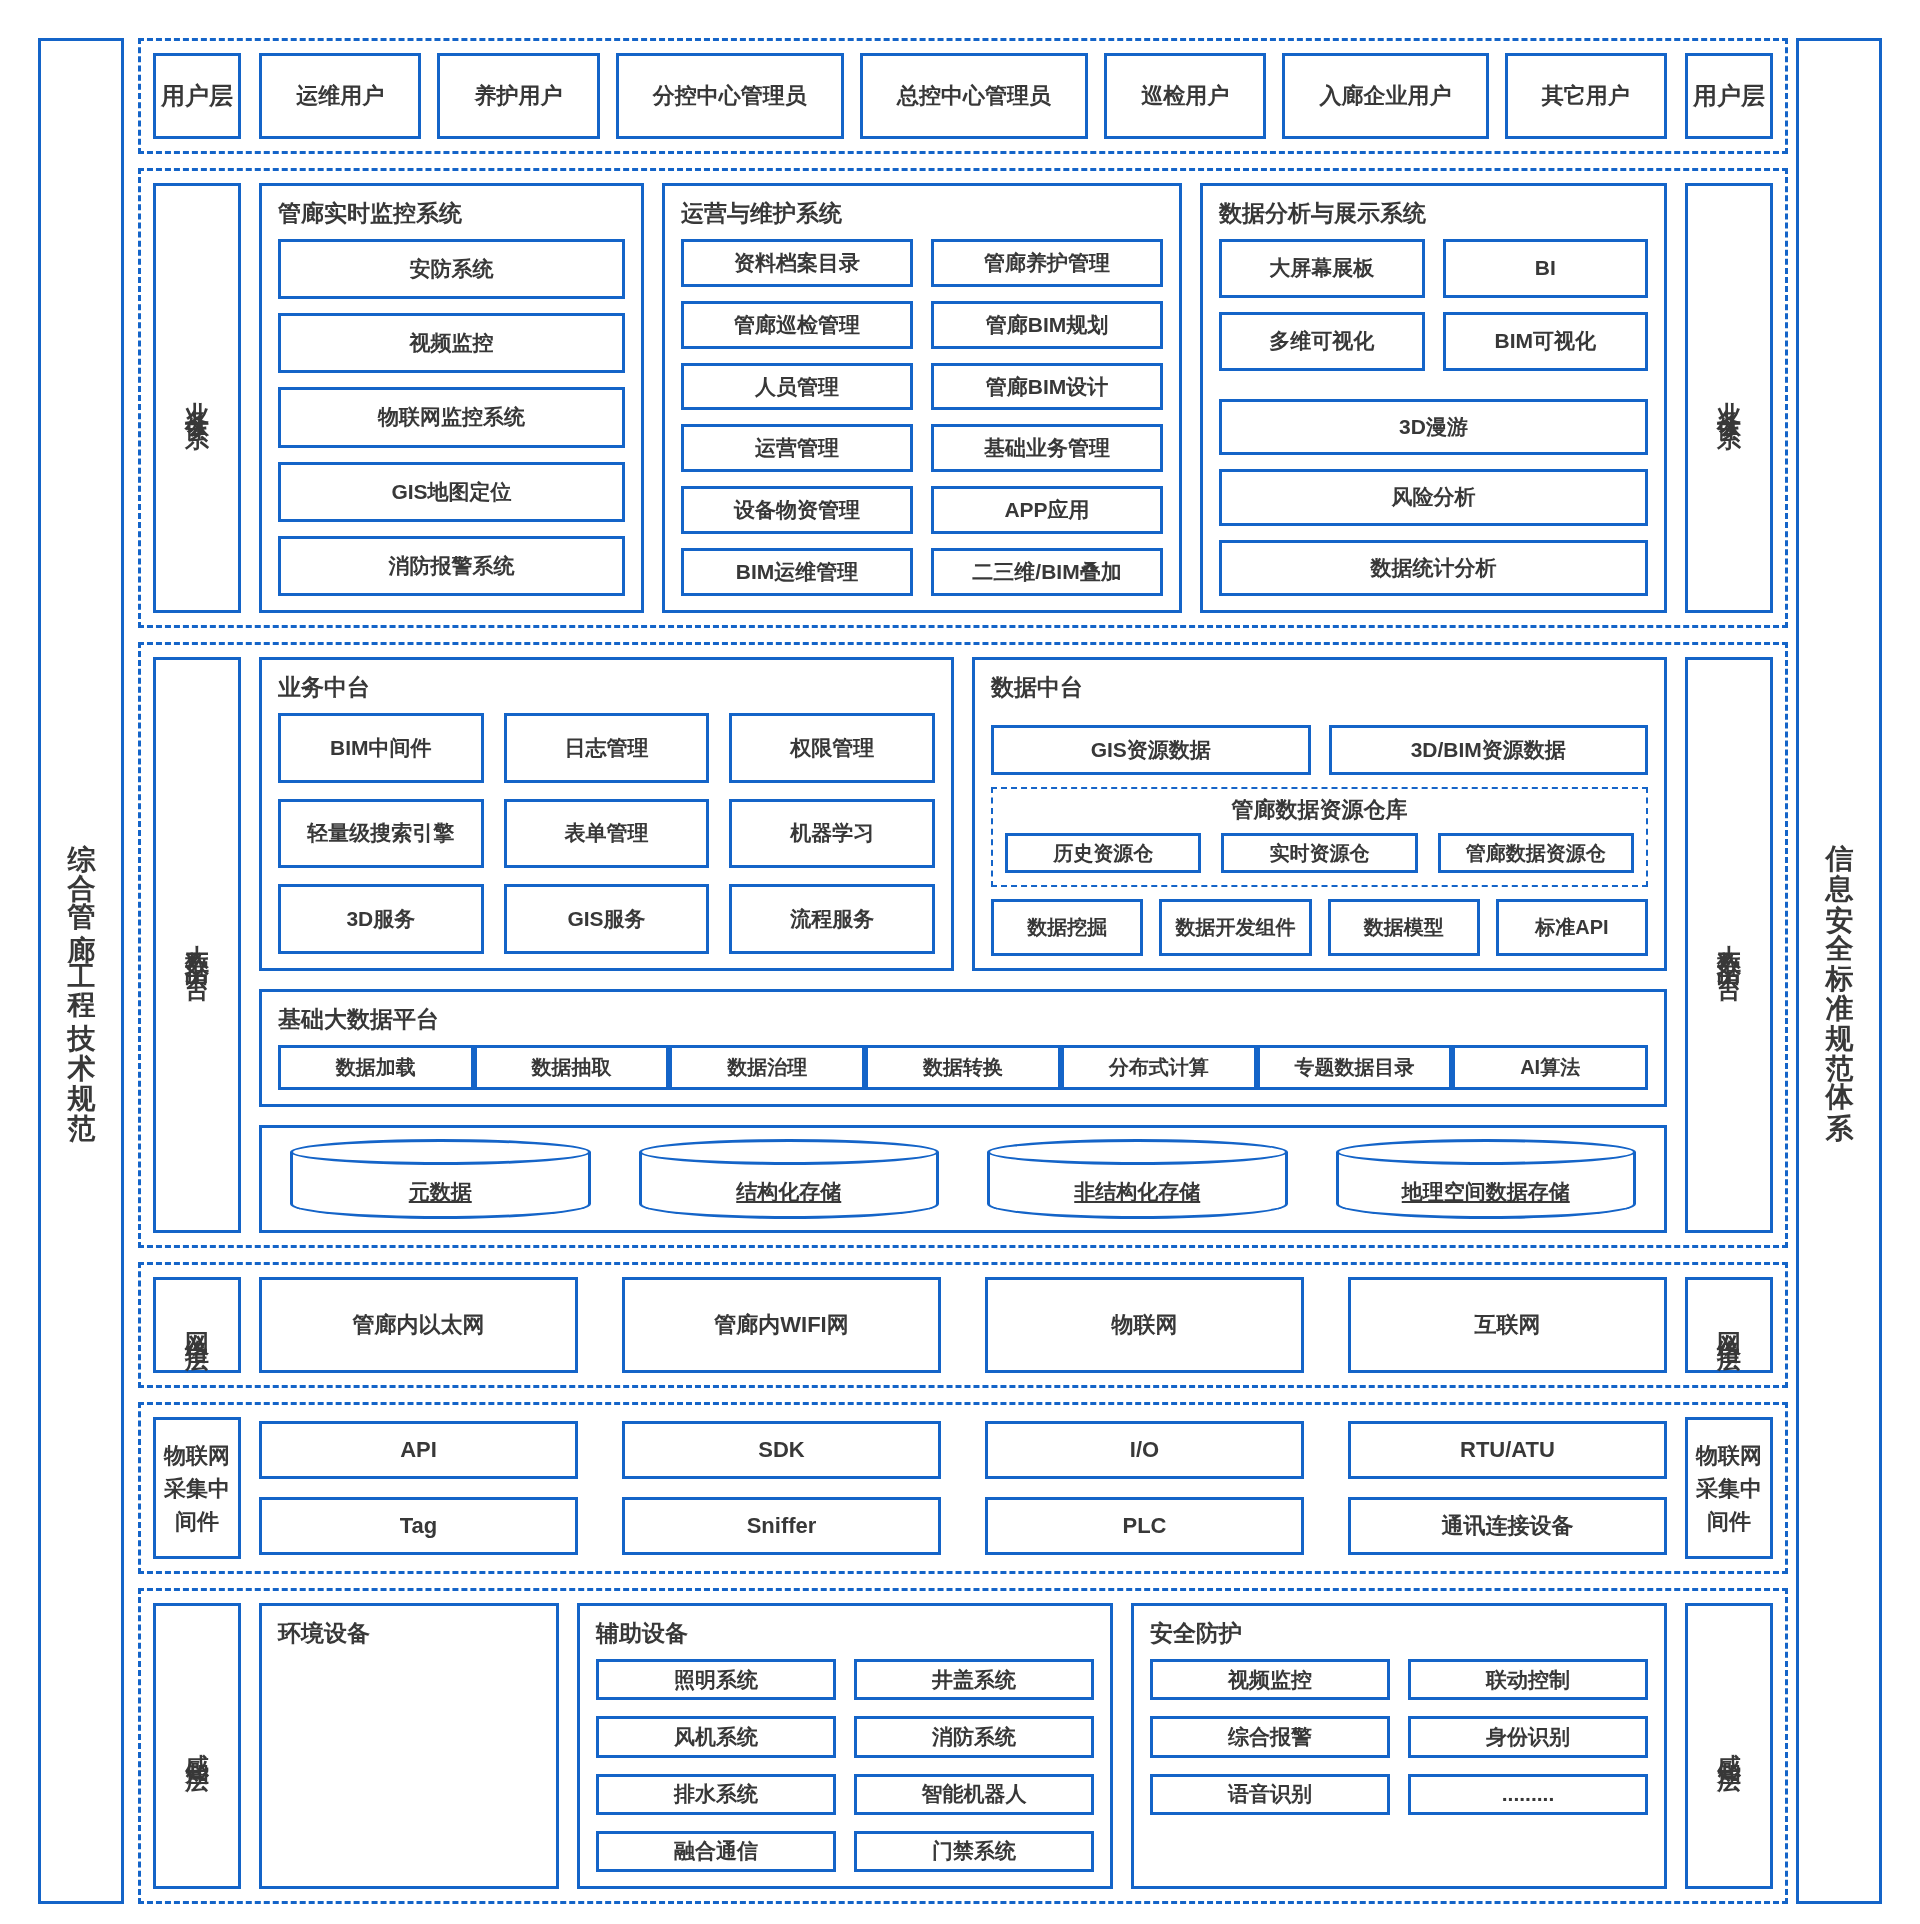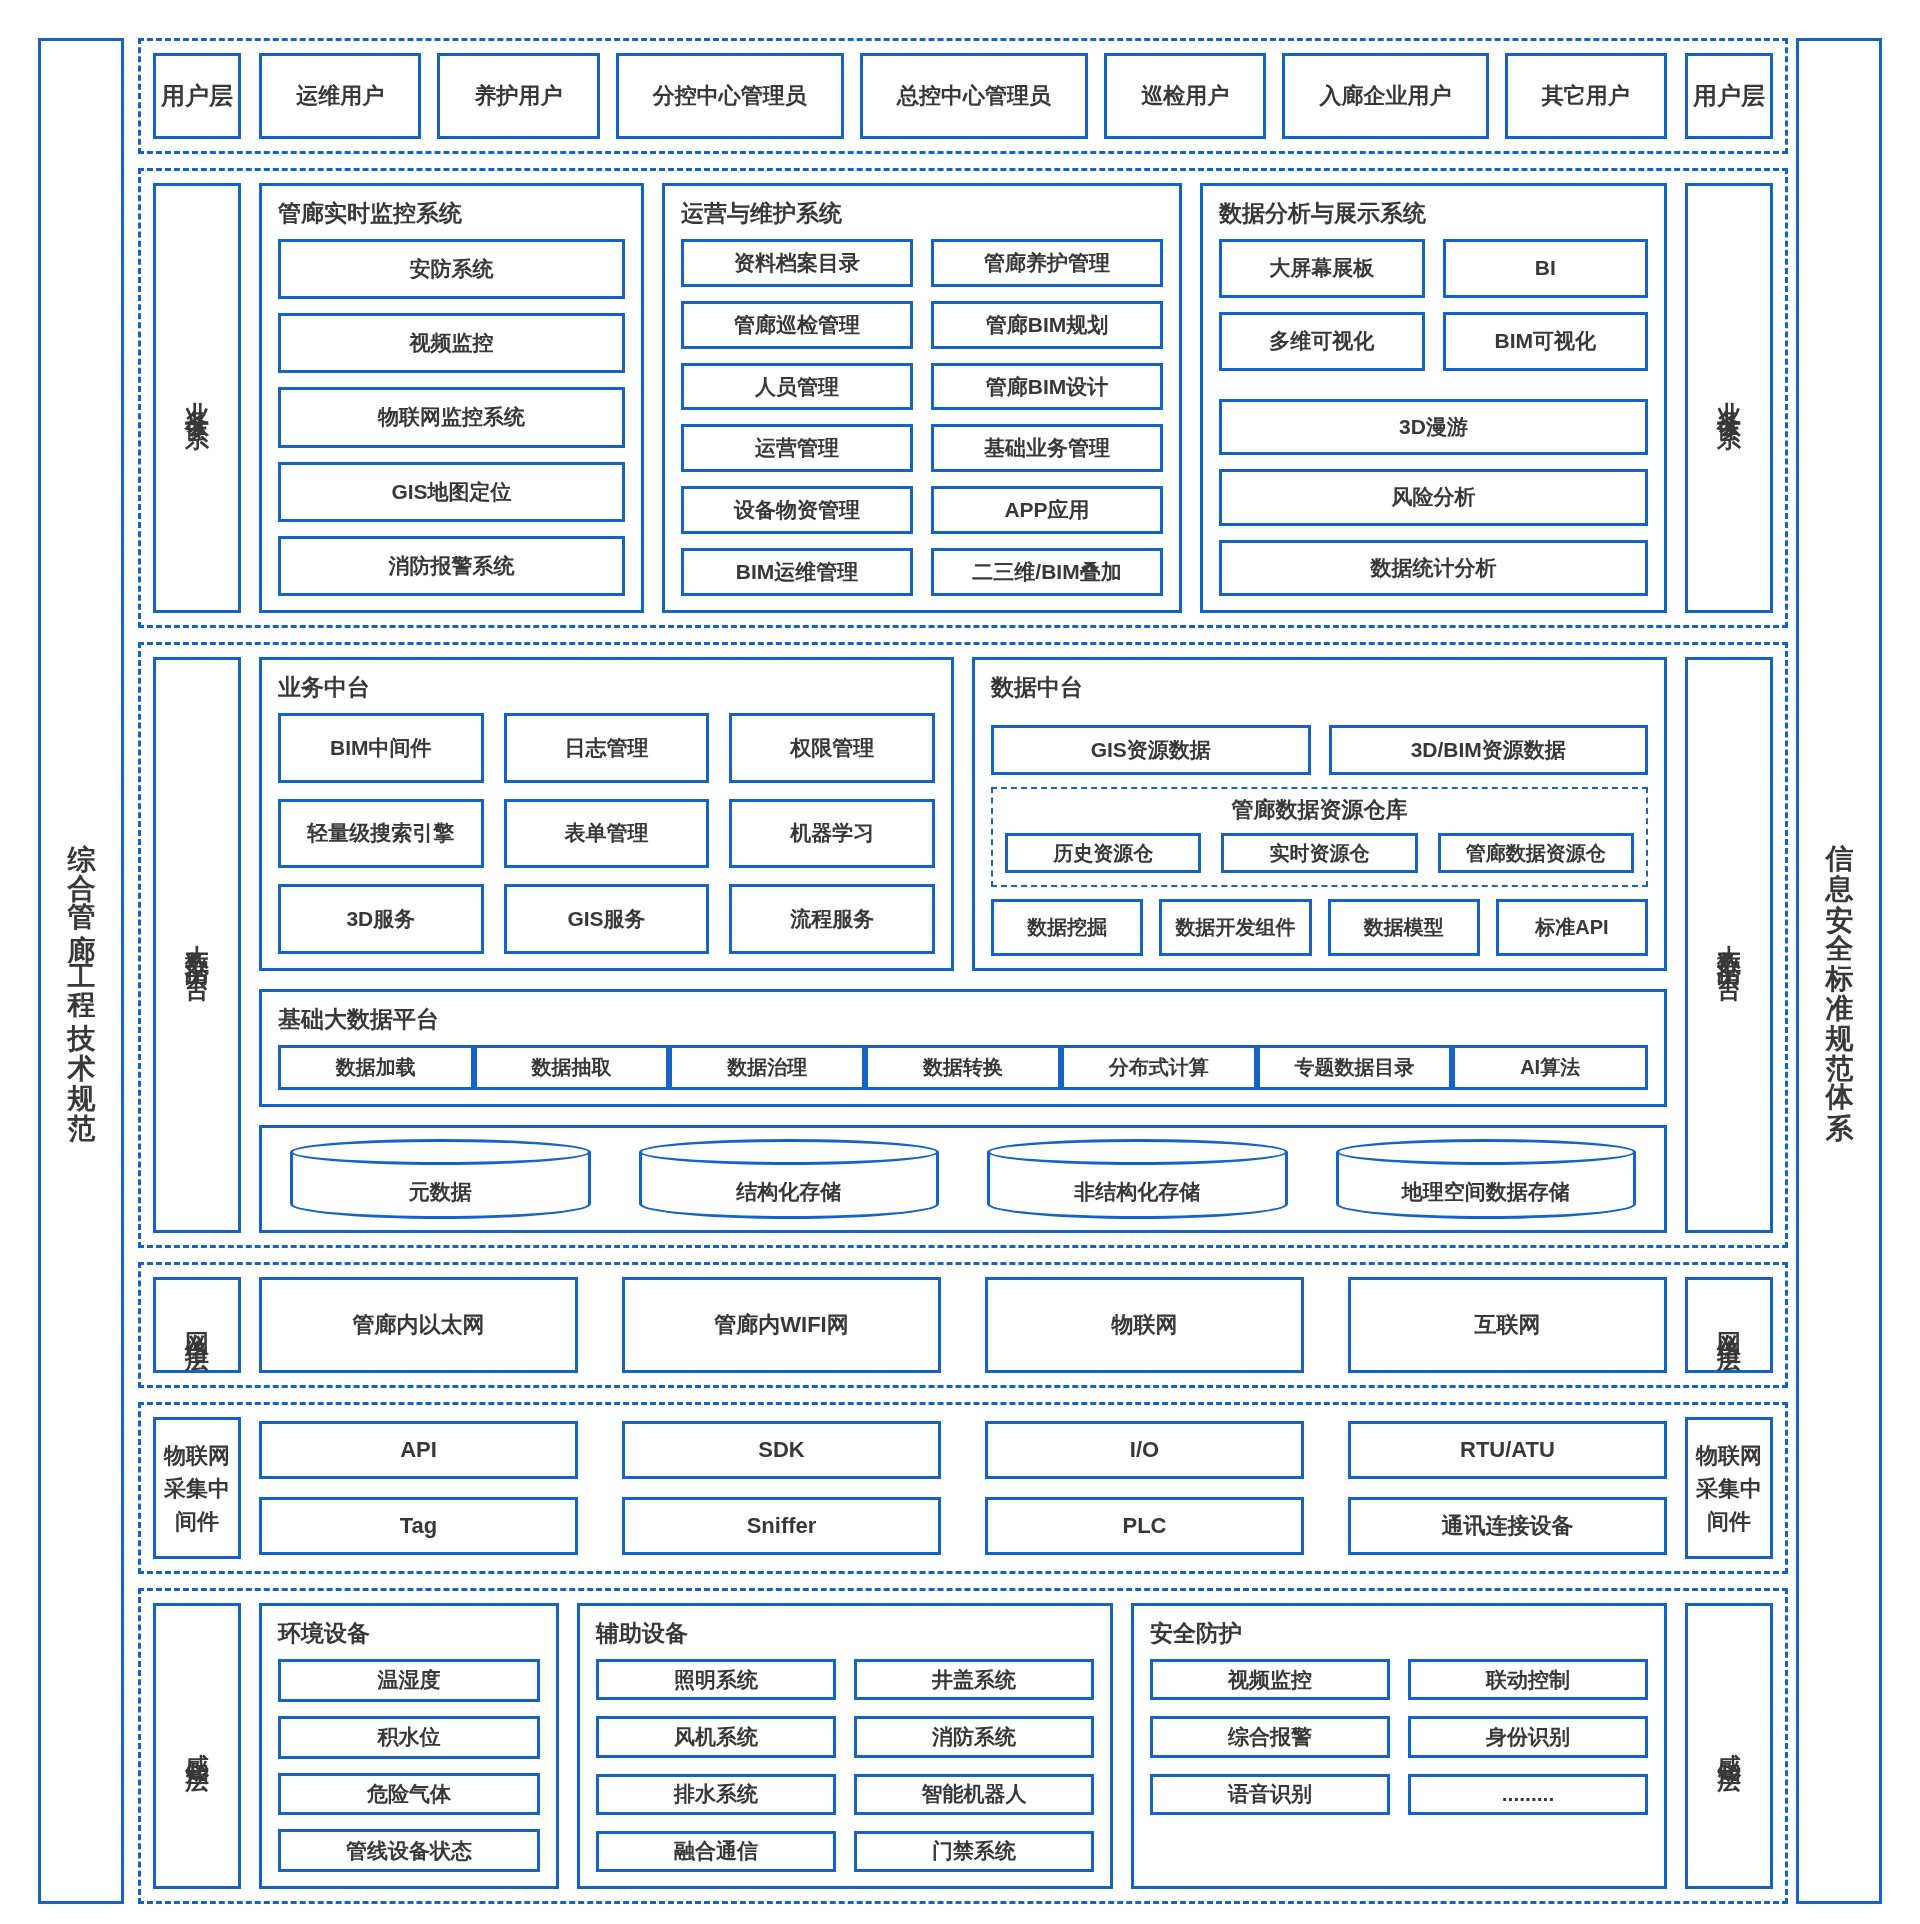--- a/index.html
+++ b/index.html
@@ -121,21 +121,21 @@
     border:3px solid var(--blue);border-radius:50%;background:#fff;z-index:2;
   }
   .cyl-body{
     position:absolute;left:0;right:0;top:13px;bottom:0;
     border:3px solid var(--blue);border-top:none;
     border-radius:0 0 50% 50% / 0 0 15px 15px;background:#fff;z-index:1;
   }
   .cyl-label{
     position:absolute;left:0;right:0;top:26px;bottom:0;z-index:3;
     display:flex;align-items:center;justify-content:center;
-    font-weight:bold;font-size:21px;color:var(--ink);
+    font-weight:bold;font-size:21px;color:var(--ink);text-decoration:underline;
   }
 
   
   .net-grid{flex:1;display:grid;grid-template-columns:repeat(4,1fr);gap:44px}
   .net-grid .box{font-size:22px}
 
   
   .iot-grid{flex:1;display:grid;grid-template-columns:repeat(4,1fr);grid-template-rows:1fr 1fr;gap:18px 44px;padding:4px 0}
   .iot-grid .box{font-size:22px}
 
@@ -472,34 +472,20 @@
     <div class="side-label wrap">物联网采集中间件</div>
   </section>
 
   <section class="section s-per">
     <div class="side-label">
       <span class="vtext">感知层</span>
     </div>
     <div class="content">
       <div class="panel p-env">
         <div class="panel-title">环境设备</div>
-        <div class="vlist rows4">
-            <div class="box">
-              <span>温湿度</span>
-            </div>
-            <div class="box">
-              <span>积水位</span>
-            </div>
-            <div class="box">
-              <span>危险气体</span>
-            </div>
-            <div class="box">
-              <span>管线设备状态</span>
-            </div>
-          </div>
       </div>
       <div class="panel p-aux">
         <div class="panel-title">辅助设备</div>
         <div class="grid2x4">
             <div class="box">
               <span>照明系统</span>
             </div>
             <div class="box">
               <span>井盖系统</span>
             </div>

